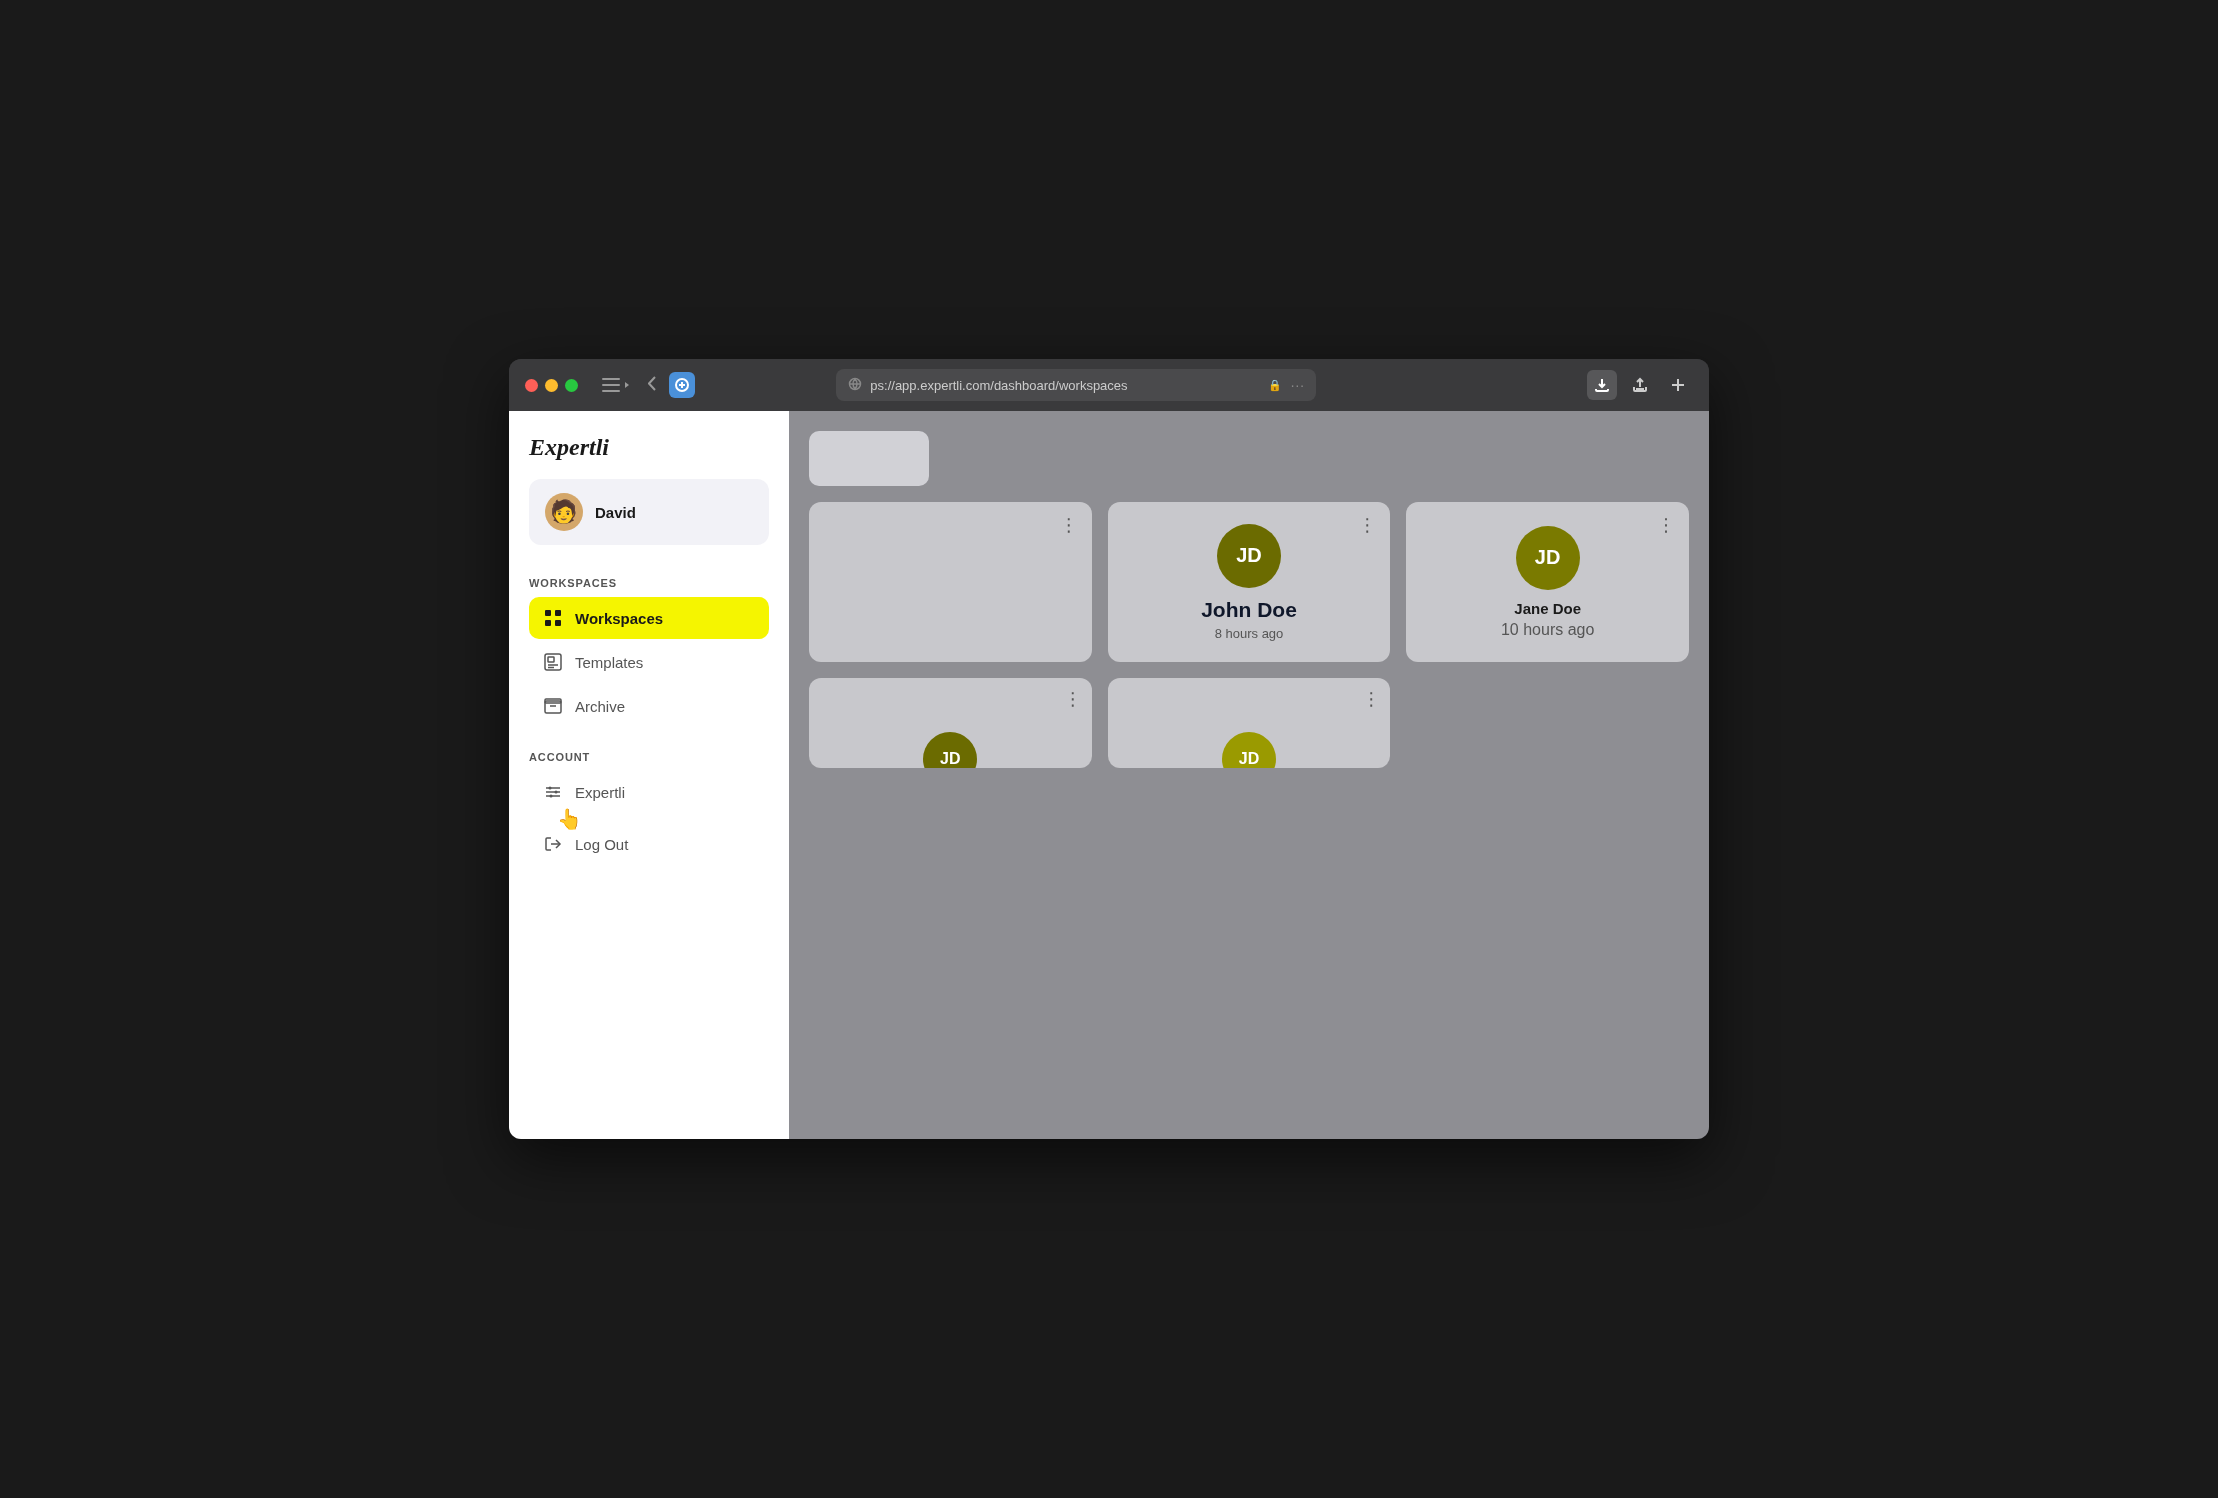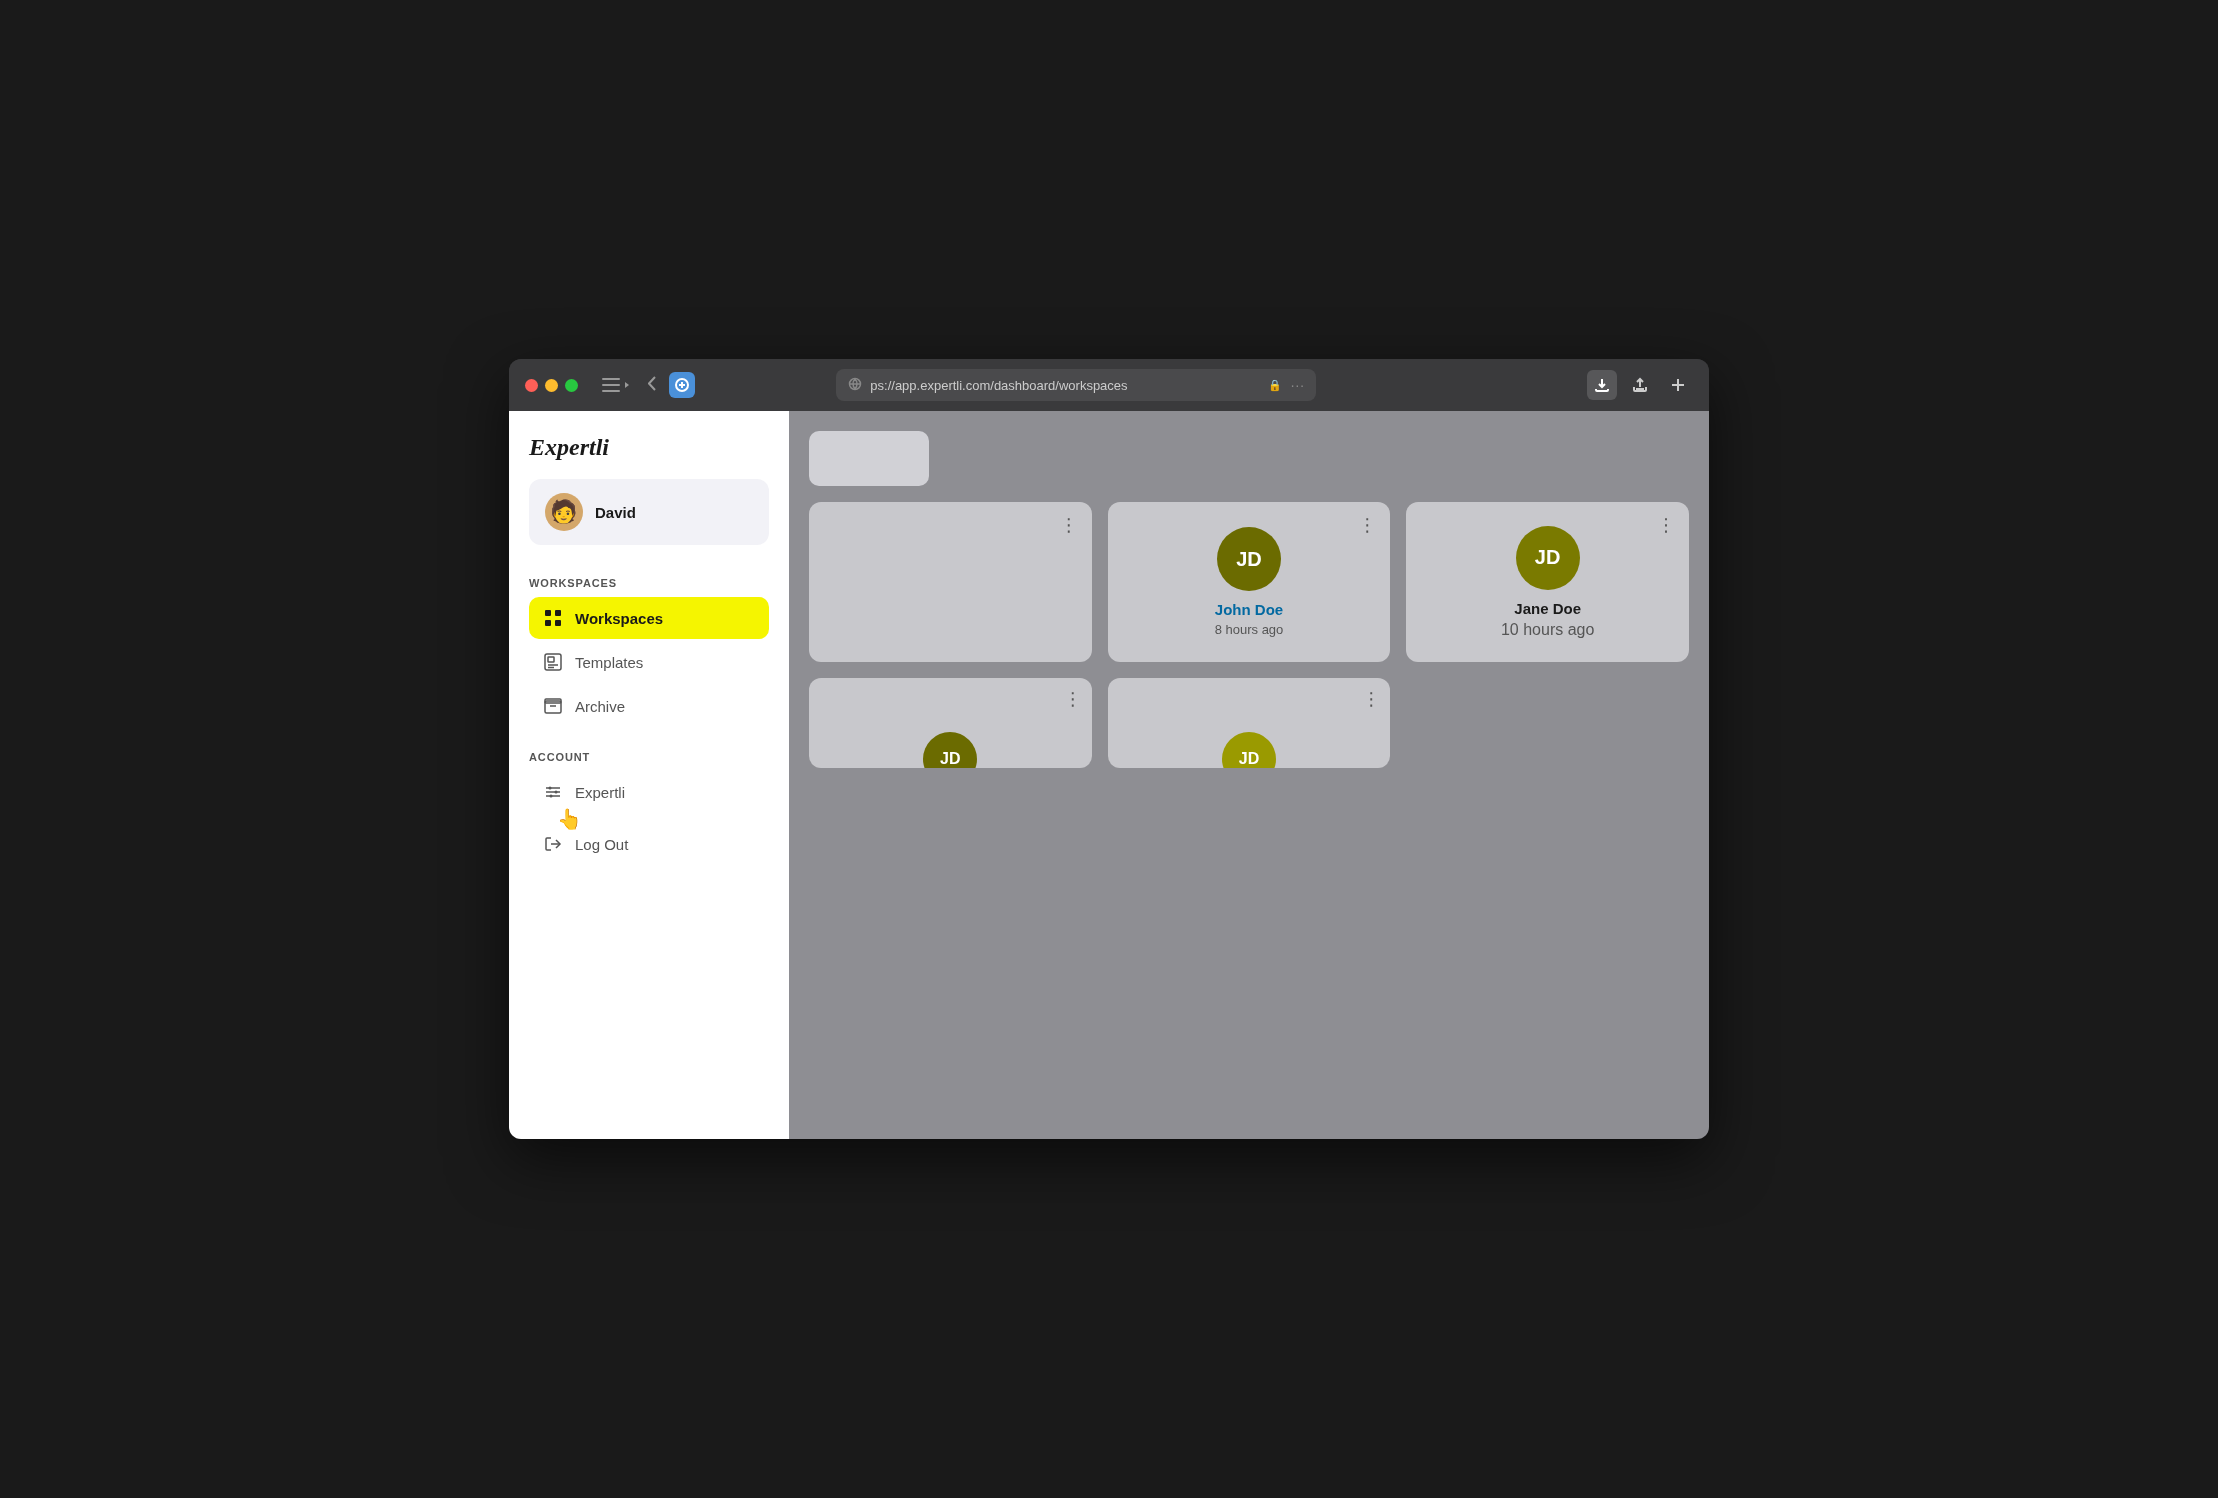--- a/index.html
+++ b/index.html
@@ -446,21 +446,21 @@
 
         <div style="background: #c8c8cc; border-radius: 12px; position: relative; min-height: 160px; display:flex; flex-direction:column; align-items:center; justify-content:center;">
           <button class="card-menu-btn" style="position:absolute; top:10px; right:10px; font-size:18px; color:#555; background:none; border:none; cursor:pointer;">⋮</button>
         </div>
 
         <div style="background: #c8c8cc; border-radius: 12px; position: relative; min-height: 160px; display:flex; flex-direction:column; align-items:center; justify-content:center; padding: 20px;">
           <button class="card-menu-btn" style="position:absolute; top:10px; right:10px; font-size:18px; color:#555; background:none; border:none; cursor:pointer;">⋮</button>
           <div style="width:64px; height:64px; border-radius:50%; background:#6b6b00; display:flex; align-items:center; justify-content:center; color:white; font-size:20px; font-weight:700; margin-bottom:10px;">
             <span>JD</span>
           </div>
-          <div style="font-size:15px; font-weight:700; color:#0369a1; margin-bottom:4px;">John Doe</div>
+          <div style="font-size:21px; font-weight:700; color:#0f172a; margin-bottom:4px;">John Doe</div>
           <div style="font-size:13px; color:#555;">8 hours ago</div>
         </div>
 
         <div style="background: #c8c8cc; border-radius: 12px; position: relative; min-height: 160px; display:flex; flex-direction:column; align-items:center; justify-content:center; padding: 20px;">
           <button class="card-menu-btn" style="position:absolute; top:10px; right:10px; font-size:18px; color:#555; background:none; border:none; cursor:pointer;">⋮</button>
           <div style="width:64px; height:64px; border-radius:50%; background:#7a7a00; display:flex; align-items:center; justify-content:center; color:white; font-size:20px; font-weight:700; margin-bottom:10px;">
             <span>JD</span>
           </div>
           <div style="font-size:15px; font-weight:700; color:#1a1a1a; margin-bottom:4px;">Jane Doe</div>
           <div style="font-size:16px; color:#555;">10 hours ago</div>

